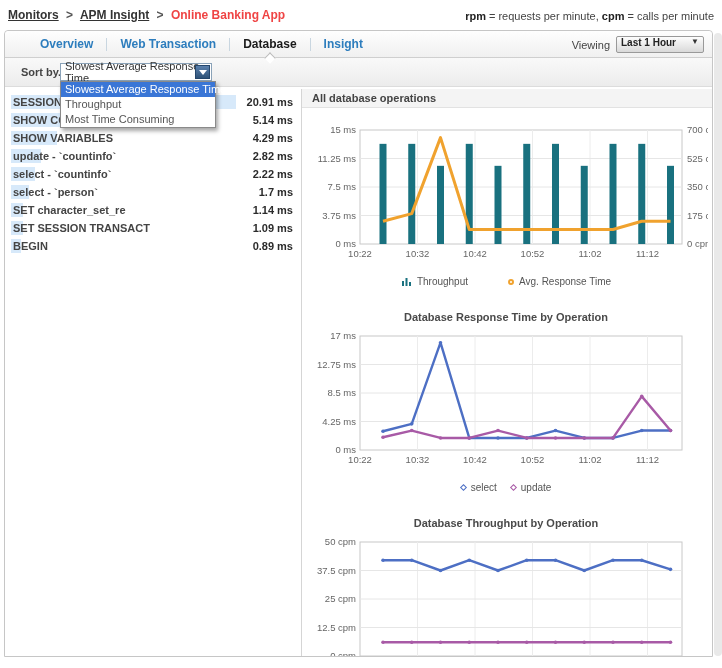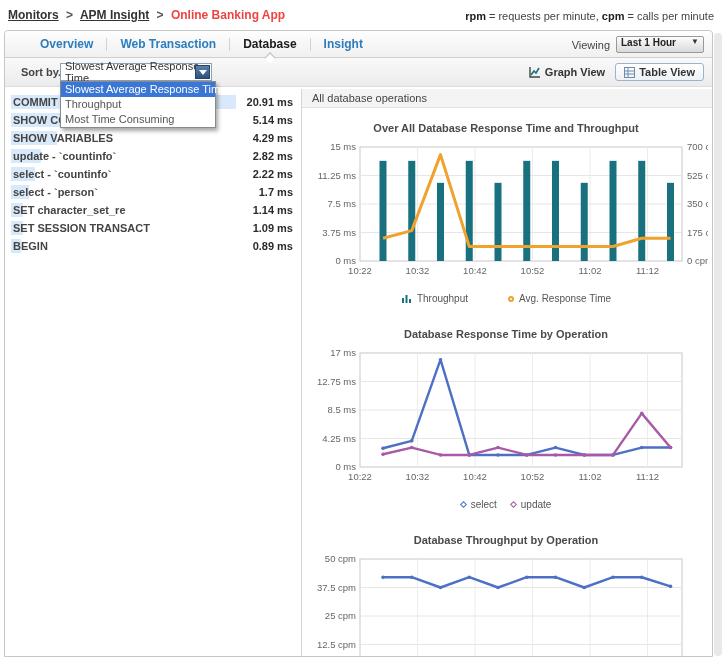--- a/index.html
+++ b/index.html
@@ -76,21 +76,21 @@
   .content { position:absolute; top:58px; bottom:0; left:0; right:0; display:flex; }
   .ops-list { width:297px; border-right:1px solid #d5d5d5; padding-top:4px; }
   .op-row { position:relative; height:18px; line-height:18px; font-size:11px;
     font-weight:bold; color:#444; cursor:pointer; }
   .op-bar { position:absolute; left:6px; top:2px; height:14px; background:#d7e9fa; }
   .op-name { position:relative; margin-left:8px; white-space:nowrap; }
   .op-value { position:absolute; right:8px; top:0; color:#2b2b2b; }
 
   .charts-panel { flex:1; overflow:hidden; }
   .charts-header { height:19px; line-height:19px; background:#f4f4f4;
-    border-bottom:1px solid #e2e2e2; font-size:11px; font-weight:normal; color:#444;
+    border-bottom:1px solid #e2e2e2; font-size:11px; font-weight:bold; color:#444;
     padding-left:10px; }
   .chart-block { width:404px; margin:14px 0 0 2px; }
   .chart-block + .chart-block { margin-top:24px; }
   .chart-title { text-align:center; font-size:11px; font-weight:bold; color:#4a4a4a; margin-bottom:5px; }
   .legend { display:flex; justify-content:center; gap:40px; font-size:10px; color:#555; margin-top:2px; }
   .legend.tight { gap:14px; }
   .legend-item { display:flex; align-items:center; gap:5px; cursor:default; }
   .icon-ring { width:6px; height:6px; border:2px solid #f0a22e; border-radius:50%; display:inline-block; }
   .icon-diamond { width:5px; height:5px; border:1px solid #888; transform:rotate(45deg); display:inline-block; background:#fff; }
   svg text { font-family:"Liberation Sans", sans-serif; font-size:9.5px; fill:#666; }
@@ -140,56 +140,38 @@
       <span>Slowest Average Response Time</span>
       <span class="sort-arrow">
           <span class="tri"></span>
         </span>
     </div>
     <div class="sort-dropdown" id="sort-options-mount">
         <div class="sort-option selected">Slowest Average Response Time</div>
         <div class="sort-option">Throughput</div>
         <div class="sort-option">Most Time Consuming</div>
       </div>
-    <div class="view-switch">
-      <span class="graph-view">
-        <svg width="12" height="12" viewBox="0 0 12 12">
-          <polyline points="1,1 1,11 11,11" fill="none" stroke="#444" stroke-width="1.4"></polyline>
-          <polyline points="2,9 5,5 7,7 10,2" fill="none" stroke="#19717f" stroke-width="1.6"></polyline>
-        </svg>
-        <span>Graph View</span>
-      </span>
-      <span class="table-view">
-        <svg width="11" height="11" viewBox="0 0 11 11">
-          <rect x="0.5" y="0.5" width="10" height="10" fill="none" stroke="#6b8cae"></rect>
-          <line x1="0.5" y1="4" x2="10.5" y2="4" stroke="#6b8cae"></line>
-          <line x1="0.5" y1="7" x2="10.5" y2="7" stroke="#6b8cae"></line>
-          <line x1="4" y1="0.5" x2="4" y2="10.5" stroke="#6b8cae"></line>
-        </svg>
-        <span>Table View</span>
-      </span>
-    </div>
   </div>
 
   <div class="content">
     <div class="ops-list" id="ops-mount">
-        <div class="op-row"><span class="op-bar" style="width: 225px;"></span><span class="op-name">COMMIT</span><span class="op-value">20.91 ms</span></div>
+        <div class="op-row"><span class="op-bar" style="width: 225px;"></span><span class="op-name">SESSION</span><span class="op-value">20.91 ms</span></div>
         <div class="op-row"><span class="op-bar" style="width: 55px;"></span><span class="op-name">SHOW COLLATION</span><span class="op-value">5.14 ms</span></div>
         <div class="op-row"><span class="op-bar" style="width: 46px;"></span><span class="op-name">SHOW VARIABLES</span><span class="op-value">4.29 ms</span></div>
         <div class="op-row"><span class="op-bar" style="width: 30px;"></span><span class="op-name">update - `countinfo`</span><span class="op-value">2.82 ms</span></div>
         <div class="op-row"><span class="op-bar" style="width: 24px;"></span><span class="op-name">select - `countinfo`</span><span class="op-value">2.22 ms</span></div>
         <div class="op-row"><span class="op-bar" style="width: 18px;"></span><span class="op-name">select - `person`</span><span class="op-value">1.7 ms</span></div>
         <div class="op-row"><span class="op-bar" style="width: 12px;"></span><span class="op-name">SET character_set_re</span><span class="op-value">1.14 ms</span></div>
         <div class="op-row"><span class="op-bar" style="width: 12px;"></span><span class="op-name">SET SESSION TRANSACT</span><span class="op-value">1.09 ms</span></div>
         <div class="op-row"><span class="op-bar" style="width: 10px;"></span><span class="op-name">BEGIN</span><span class="op-value">0.89 ms</span></div>
       </div>
     <div class="charts-panel">
       <div class="charts-header">All database operations</div>
       <div id="charts-mount">
-          <div class="chart-block"><div class="chart-title">Over All Database Response Time and Throughput</div><svg width="404" height="148" viewBox="0 0 404 148">
+          <div class="chart-block"><svg width="404" height="148" viewBox="0 0 404 148">
               <rect x="56" y="8" width="322" height="114" fill="#fff" stroke="#c8c8c8"></rect>
               <line x1="113.5" y1="8" x2="113.5" y2="122" stroke="#ececec"></line>
               <line x1="171" y1="8" x2="171" y2="122" stroke="#ececec"></line>
               <line x1="228.5" y1="8" x2="228.5" y2="122" stroke="#ececec"></line>
               <line x1="286" y1="8" x2="286" y2="122" stroke="#ececec"></line>
               <line x1="343.5" y1="8" x2="343.5" y2="122" stroke="#ececec"></line>
               <line x1="56" y1="93.5" x2="378" y2="93.5" stroke="#e6e6e6"></line>
               <line x1="56" y1="65" x2="378" y2="65" stroke="#e6e6e6"></line>
               <line x1="56" y1="36.5" x2="378" y2="36.5" stroke="#e6e6e6"></line>
               <rect x="75.5" y="21.842857142857145" width="7" height="100.15714285714286" fill="#19717f"></rect>

